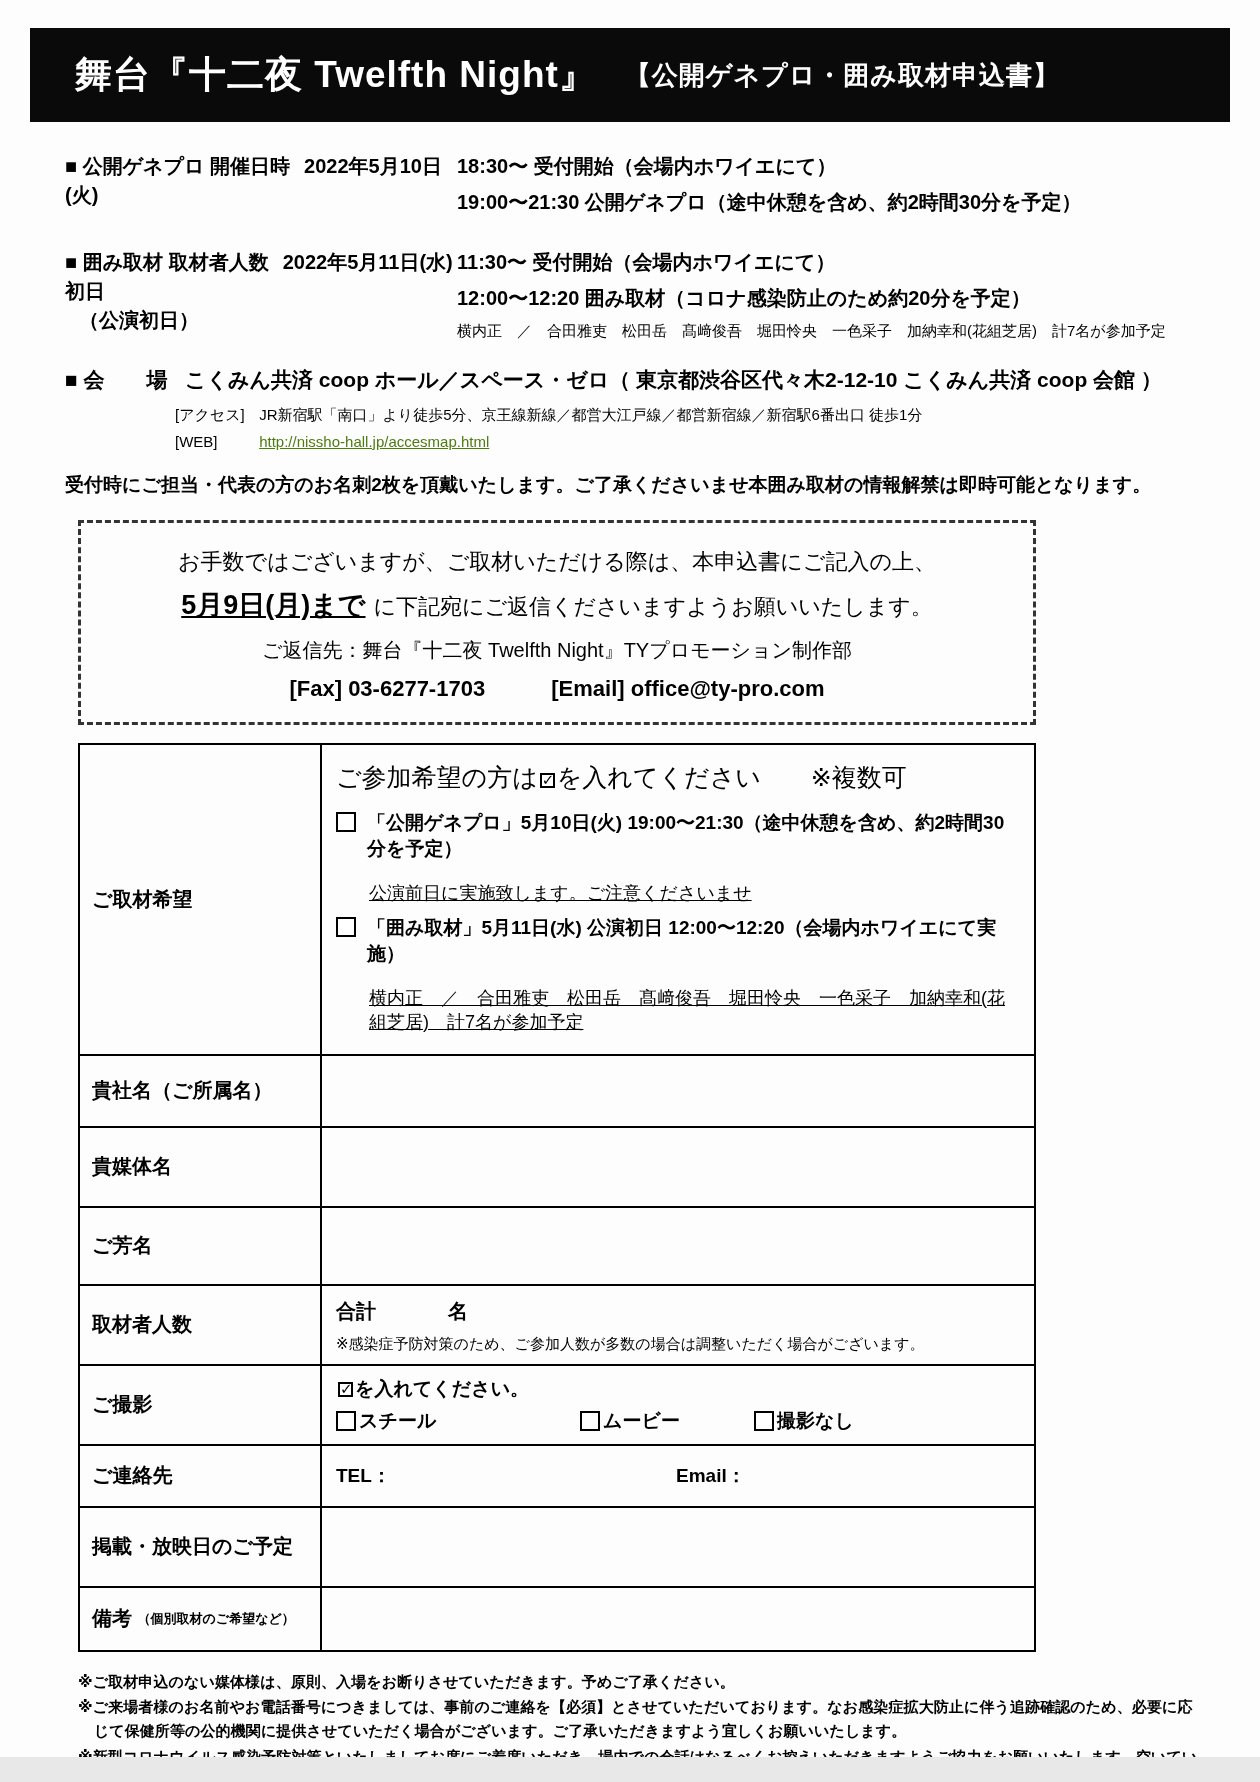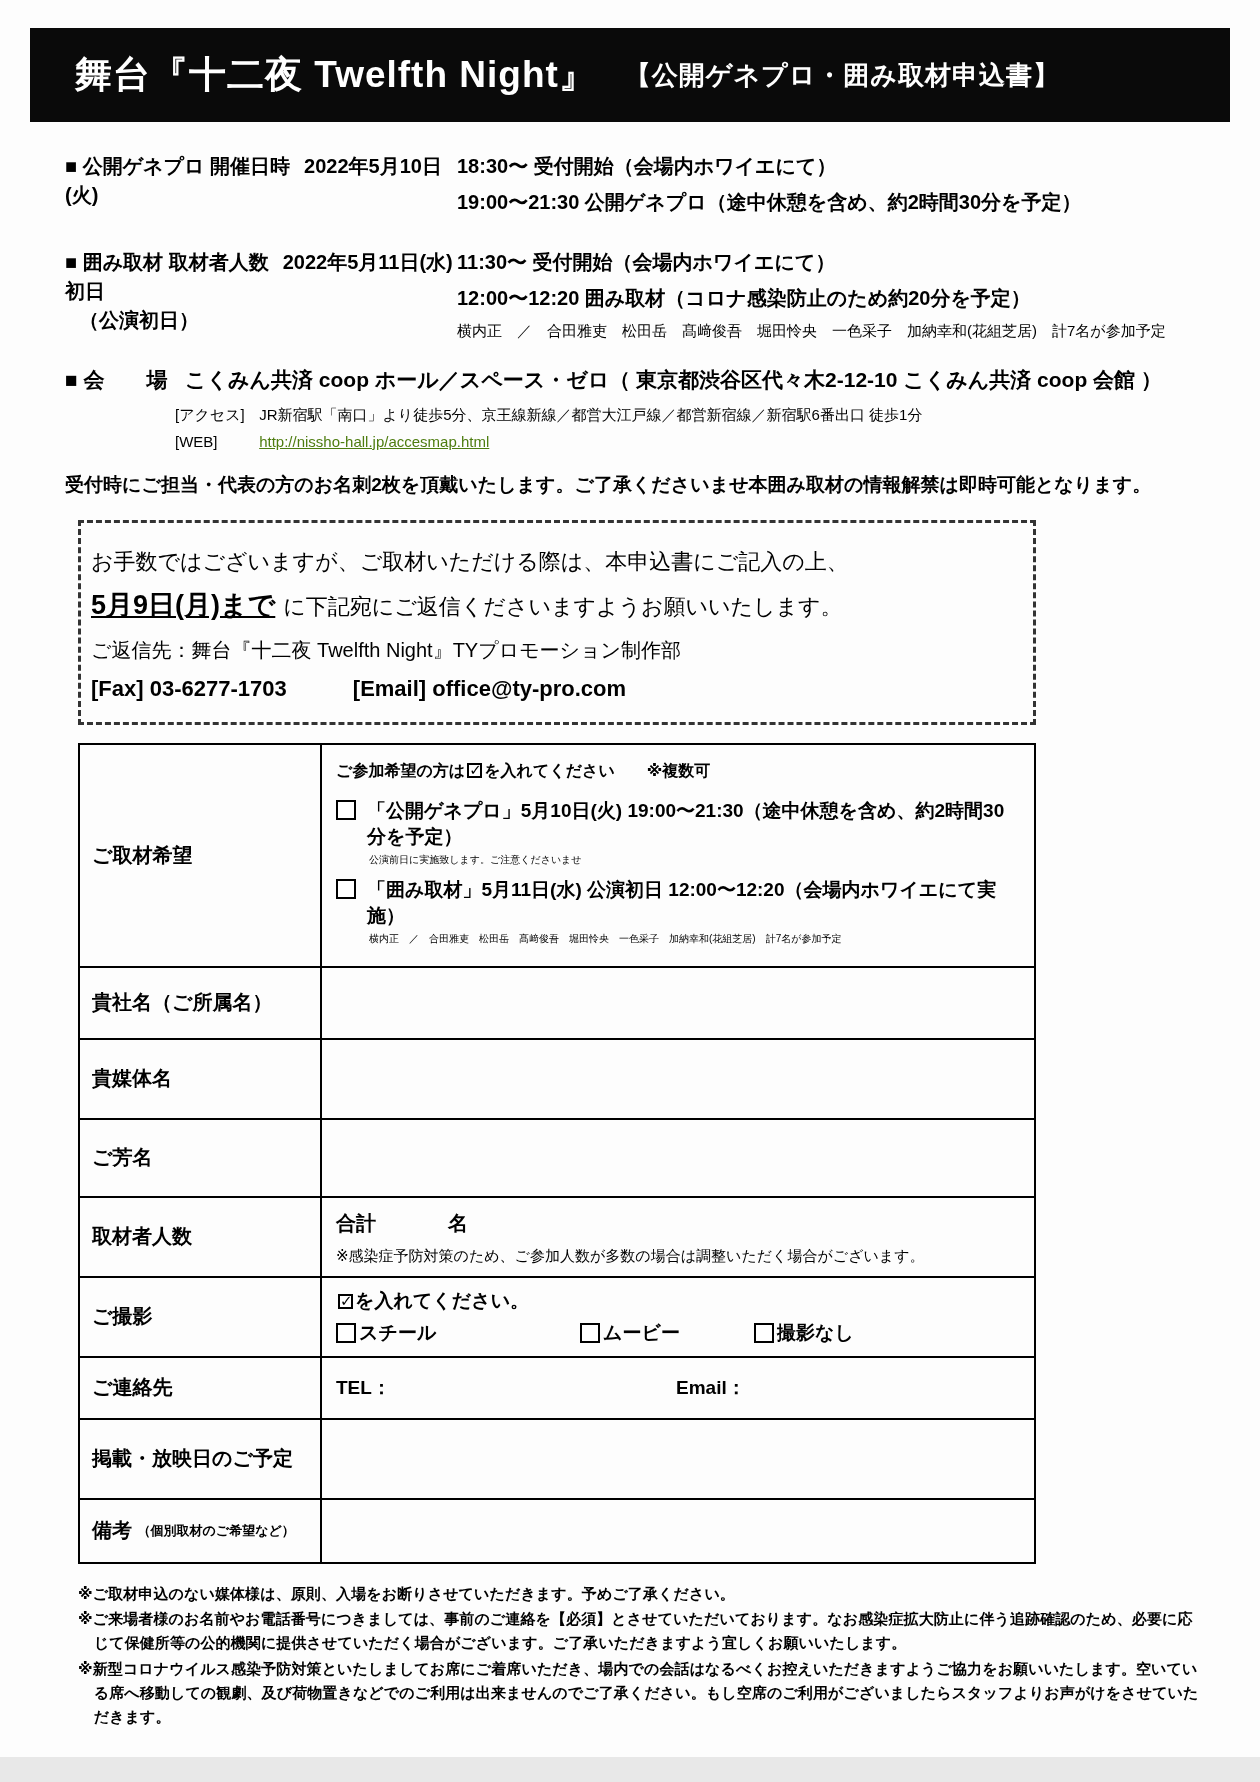--- a/index.html
+++ b/index.html
@@ -49,21 +49,21 @@
   
   .notice { margin: 22px 65px 0 65px; }
   .notice-heading { font-weight: bold; font-size: 19px; margin-bottom: 10px; }
   .notice-body { font-weight: bold; font-size: 19px; }
 
   
   .reply-box {
     margin: 22px 0 0 78px;
     width: 958px;
     border: 3px dashed #333;
-    text-align: left;
+    text-align: center;
     padding: 24px 10px 20px 10px;
   }
   .reply-line1 { font-size: 22px; margin-bottom: 10px; }
   .reply-line2 { font-size: 22px; margin-bottom: 14px; }
   .reply-deadline { font-weight: bold; font-size: 27px; text-decoration: underline; margin-right: 8px; }
   .reply-line3 { font-size: 20px; margin-bottom: 12px; }
   .reply-line4 { font-size: 22px; font-weight: bold; }
   .reply-line4 .fax { margin-right: 60px; }
 
   
@@ -78,24 +78,24 @@
     width: 242px; flex: none;
     border-right: 2px solid #000;
     padding: 10px 12px;
     font-weight: bold; font-size: 20px;
     display: flex; align-items: center;
   }
   .f-label .label-sub { font-size: 13px; font-weight: bold; }
   .f-value { flex: 1; padding: 10px 14px; }
 
   .row-coverage .f-value { padding: 16px 14px 12px 14px; }
-  .coverage-instruction { font-weight: bold; font-size: 16px; margin-bottom: 16px; }
+  .coverage-instruction { font-weight: normal; font-size: 25px; margin-bottom: 16px; }
   .coverage-option { margin-top: 10px; }
   .option-line { display: flex; align-items: flex-start; font-weight: bold; font-size: 19px; }
-  .option-note { font-size: 10px; font-weight: normal; padding-left: 33px; margin-top: 3px; margin-bottom: 8px; }
+  .option-note { font-size: 18px; font-weight: normal; padding-left: 33px; margin-top: 19px; margin-bottom: 8px; text-decoration: underline; }
 
   .cb {
     display: inline-block;
     width: 20px; height: 20px;
     border: 2.5px solid #000;
     flex: none;
     margin-right: 11px;
     margin-top: 2px;
     background: #fff;
   }

